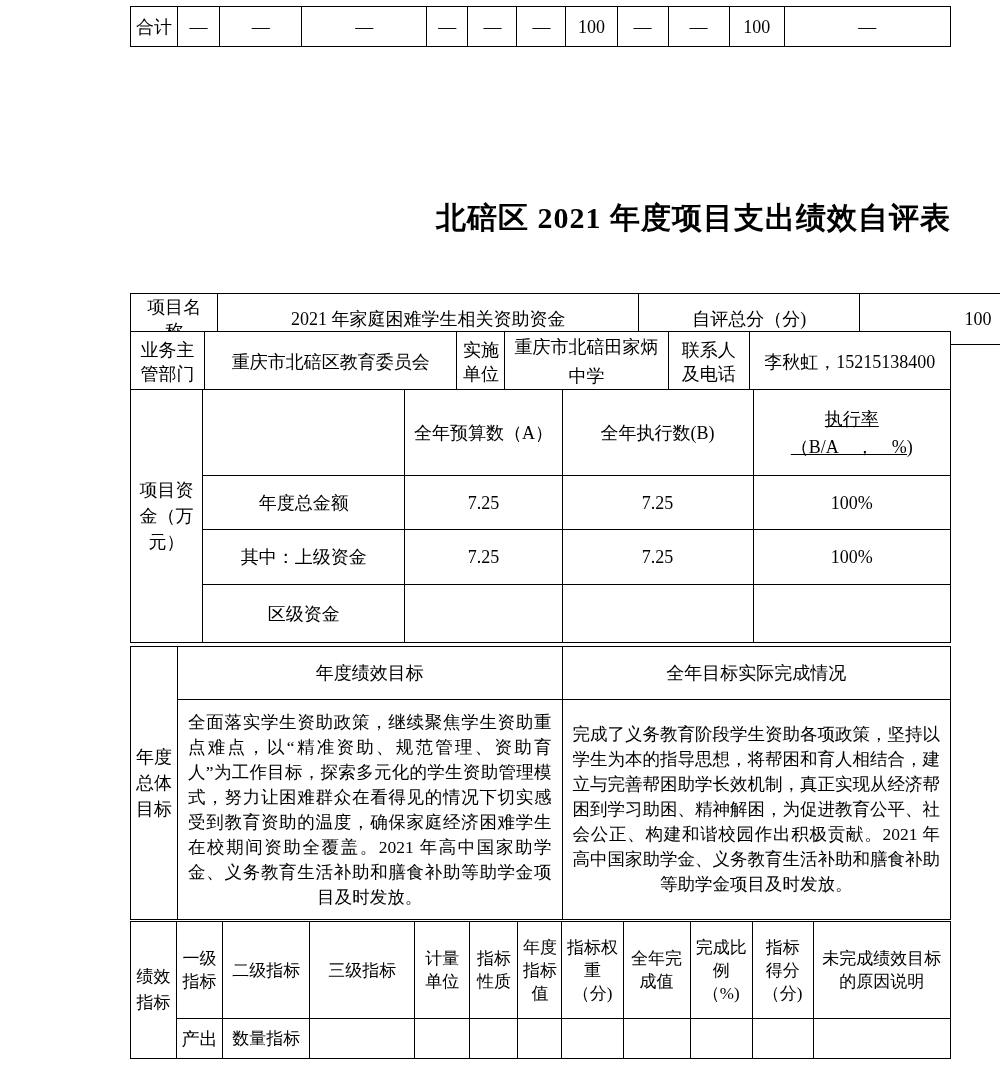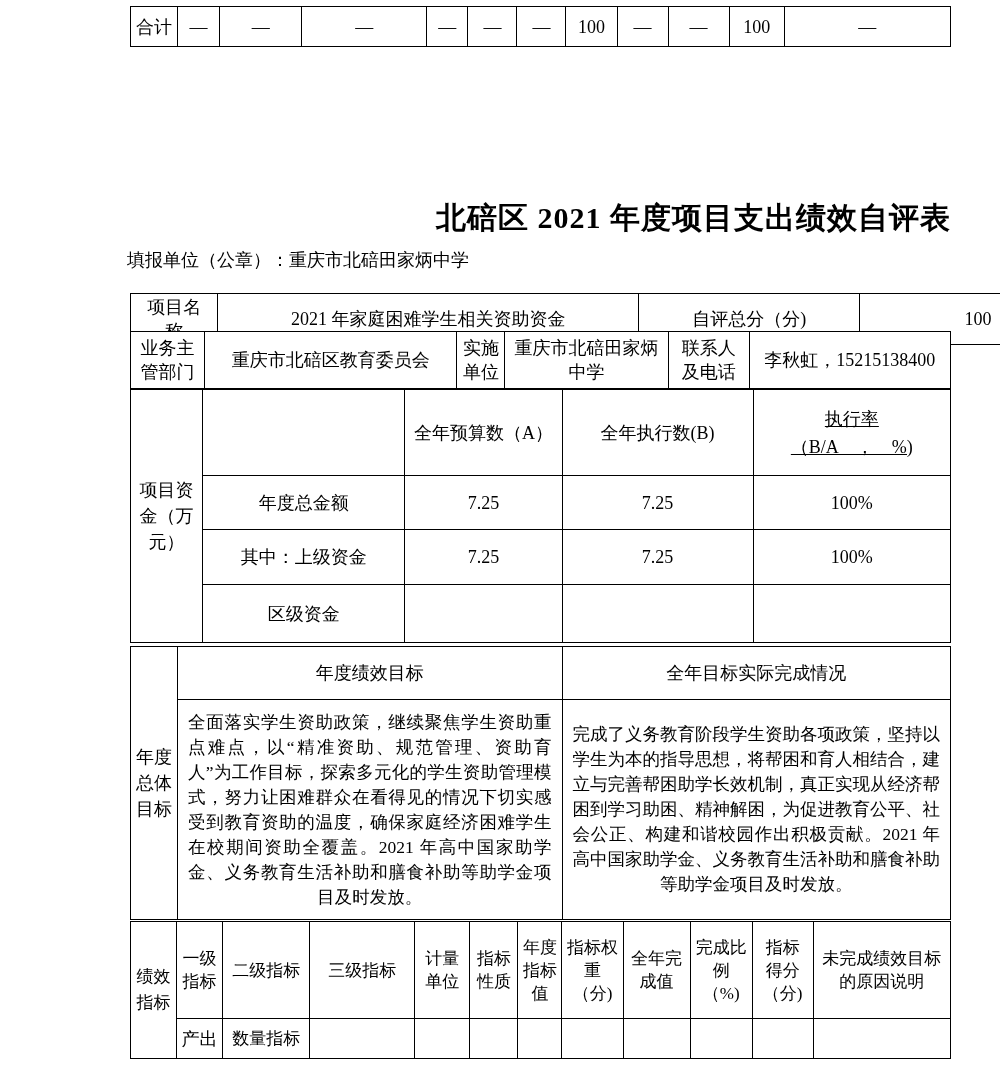--- a/index.html
+++ b/index.html
@@ -25,21 +25,21 @@
   
   #sec-basic1{left:130px;top:281px;width:967px;margin-top:12px;}
   #sec-basic2{left:130px;top:331px;width:821px;}
   #sec-funds {left:130px;top:389px;width:821px;}
   #sec-goal  {left:130px;top:646px;width:821px;}
   #sec-ind   {left:130px;top:921px;width:821px;}
   .para{
     text-align:justify;text-align-last:center;font-size:17.5px;line-height:25px;
     padding:6px 10px;vertical-align:middle;
   }
-  .hdr2{line-height:24px;}
+  .hdr2{line-height:29px;}
   .ind-hdr td{font-size:17px;line-height:23px;}
 </style>
 </head>
 <body>
 
 <div id="page">
 
   <table id="prev-table">
     <colgroup>
       <col style="width:47px">
@@ -67,21 +67,20 @@
       <td>100</td>
       <td>—</td>
       <td>—</td>
       <td>100</td>
       <td>—</td>
     </tr>
   </tbody>
     </table>
 
   <div id="doc-title">北碚区 2021 年度项目支出绩效自评表</div>
-  <div id="filing-line">填报单位（公章）：重庆市北碚田家炳中学</div>
 
   <table id="sec-basic1">
     <colgroup>
         <col style="width:74px">
         <col style="width:357px">
         <col style="width:187px">
         <col style="width:201px">
       </colgroup>
     <tbody>
         <tr style="height:49px;">

